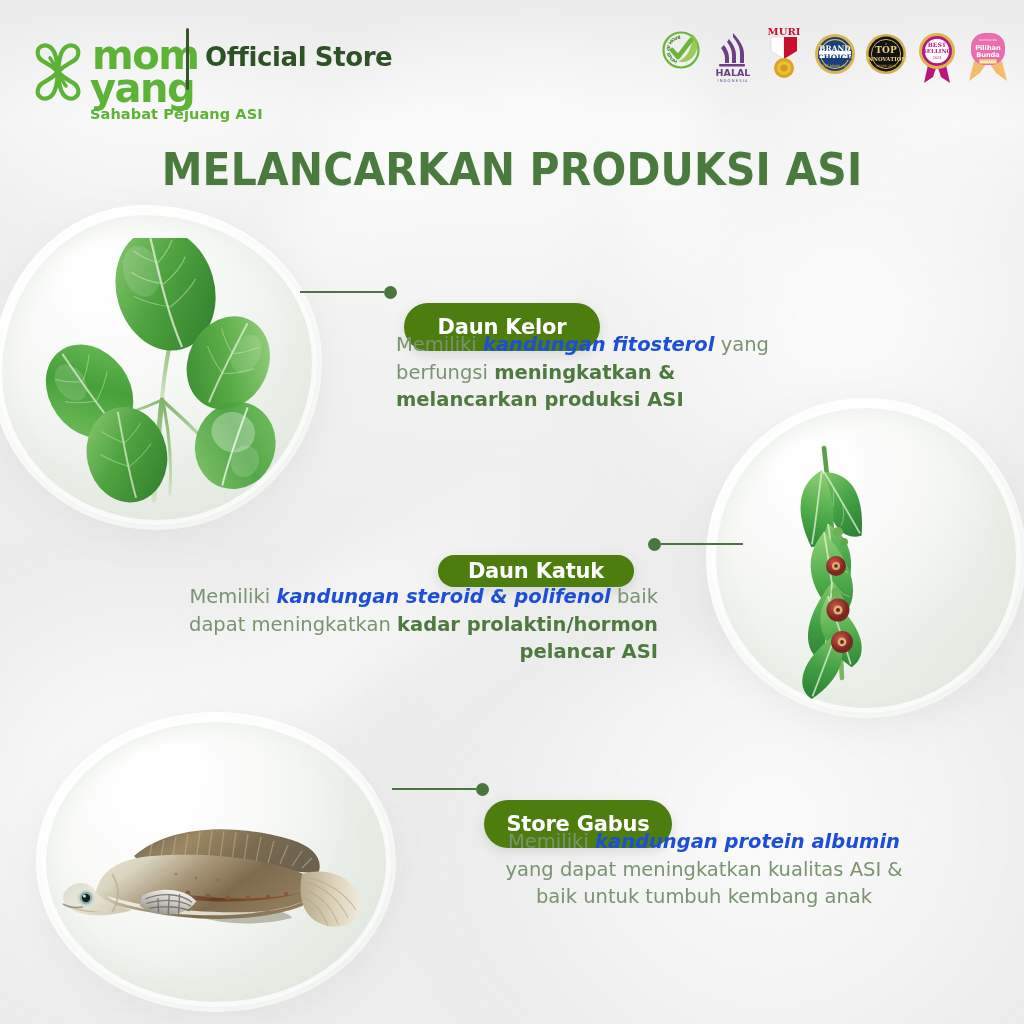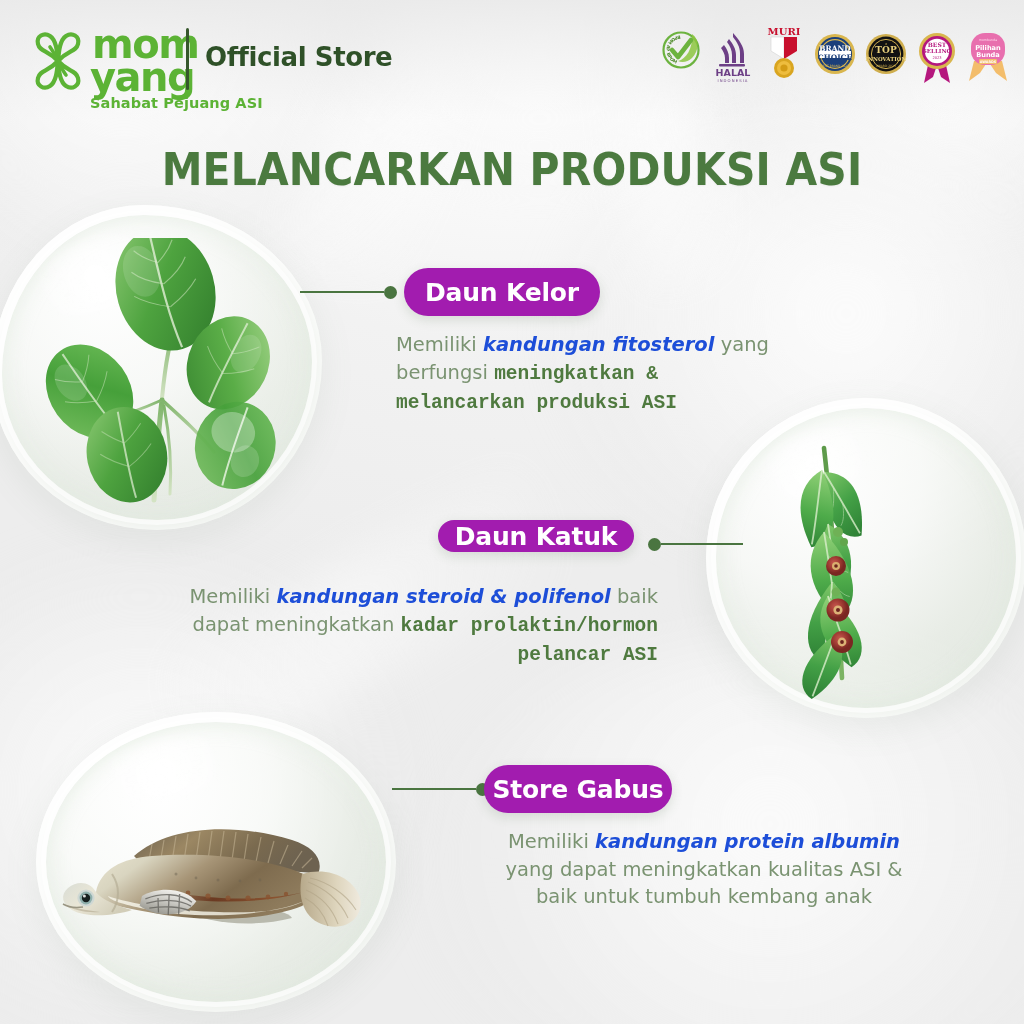--- a/index.html
+++ b/index.html
@@ -39,21 +39,21 @@
   .s1 { left:330px; top:-40px; width:120px; height:320px; transform:rotate(18deg); }
   .s2 { left:620px; top:0px; width:90px; height:280px; transform:rotate(-12deg); }
   .s3 { left:150px; top:560px; width:420px; height:120px; transform:rotate(-28deg); }
   .bg-haze {
     position:absolute; left:0; top:0; width:1024px; height:120px;
     background:linear-gradient(180deg, rgba(233,233,233,.9), rgba(246,246,246,0));
   }
 
   
   .header { position:absolute; left:0; top:0; width:1024px; height:120px; }
-  .logo-wrap { position:absolute; left:30px; top:28px; display:flex; align-items:flex-start; }
+  .logo-wrap { position:absolute; left:30px; top:39px; display:flex; align-items:flex-start; }
   .logo-mark { width:56px; height:62px; margin-top:2px; }
   .logo-text { margin-left:4px; }
   .logo-word { line-height:.82; }
   .logo-word .l1, .logo-word .l2 {
     display:block; font-weight:bold; color:#5CB335; letter-spacing:-1.5px;
     font-size:40px; font-family:"DejaVu Sans", sans-serif;
   }
   .logo-word .l1 { margin-left:2px; }
   .logo-tag {
     margin-top:9px; font-size:14.5px; font-weight:bold; color:#5CB335;
@@ -126,45 +126,46 @@
   .conn { position:absolute; height:14px; display:flex; align-items:center; }
   .conn .line { height:2px; background:#4a7540; flex:1 1 auto; }
   .conn .dot { width:13px; height:13px; border-radius:50%; background:#4a7540; flex:0 0 auto; }
   #conn-kelor { left:300px; top:285px; width:97px; }
   #conn-katuk { left:648px; top:537px; width:95px; flex-direction:row-reverse; }
   #conn-gabus { left:392px; top:782px; width:97px; }
 
   
   .pill {
     position:absolute;
-    background:#a21caf;
+    background:#4d7c0f;
     color:#ffffff;
     border-radius:200px;
     font-family:"DejaVu Sans", sans-serif;
     font-weight:bold;
-    font-size:25px;
+    font-size:21px;
     letter-spacing:-.2px;
     display:flex; align-items:center; justify-content:center;
     box-shadow:0 4px 12px rgba(70,100,60,.16);
     white-space:nowrap;
+    margin-top:35px;
   }
   #pill-kelor { left:404px; top:268px; width:196px; height:48px; }
   #pill-katuk { left:438px; top:520px; width:196px; height:32px; }
   #pill-gabus { left:484px; top:765px; width:188px; height:48px; }
 
   
   .para {
     position:absolute;
     font-family:"DejaVu Sans", sans-serif;
     font-size:19.5px;
     line-height:1.42;
     color:#7a9371;
   }
   .para em  { font-style:italic; font-weight:bold; color:#1d4ed8; }
-  .para b   { font-weight:bold; color:#4f7a3f;font-family:Liberation Mono, monospace; }
+  .para b   { font-weight:bold; color:#4f7a3f; }
   #para-kelor { left:396px; top:331px; width:400px; text-align:left; }
   #para-katuk { left:186px; top:583px; width:472px; text-align:right; }
   #para-gabus { left:484px; top:828px; width:440px; text-align:center; }
 </style>
 </head>
 <body>
 
 <div id="page">
 
   <div class="bg-base"></div>

